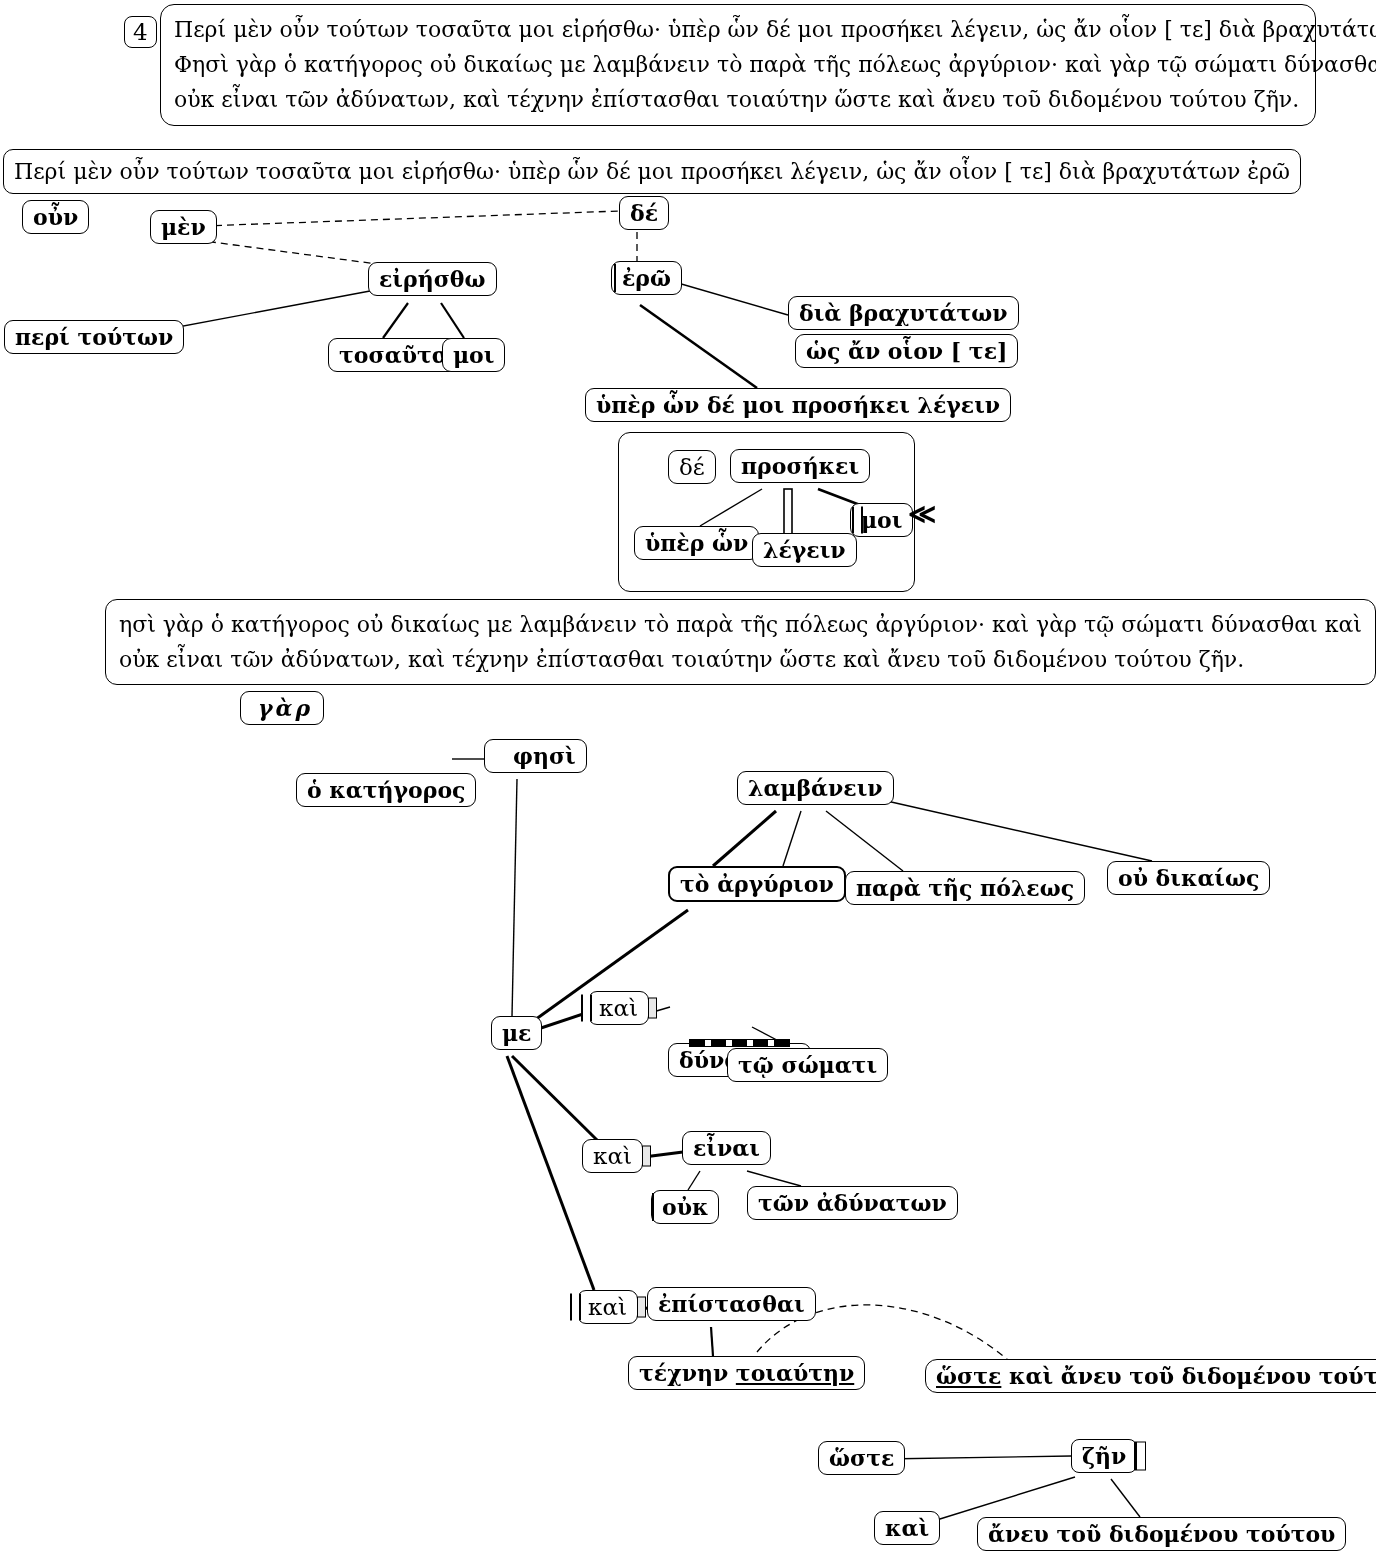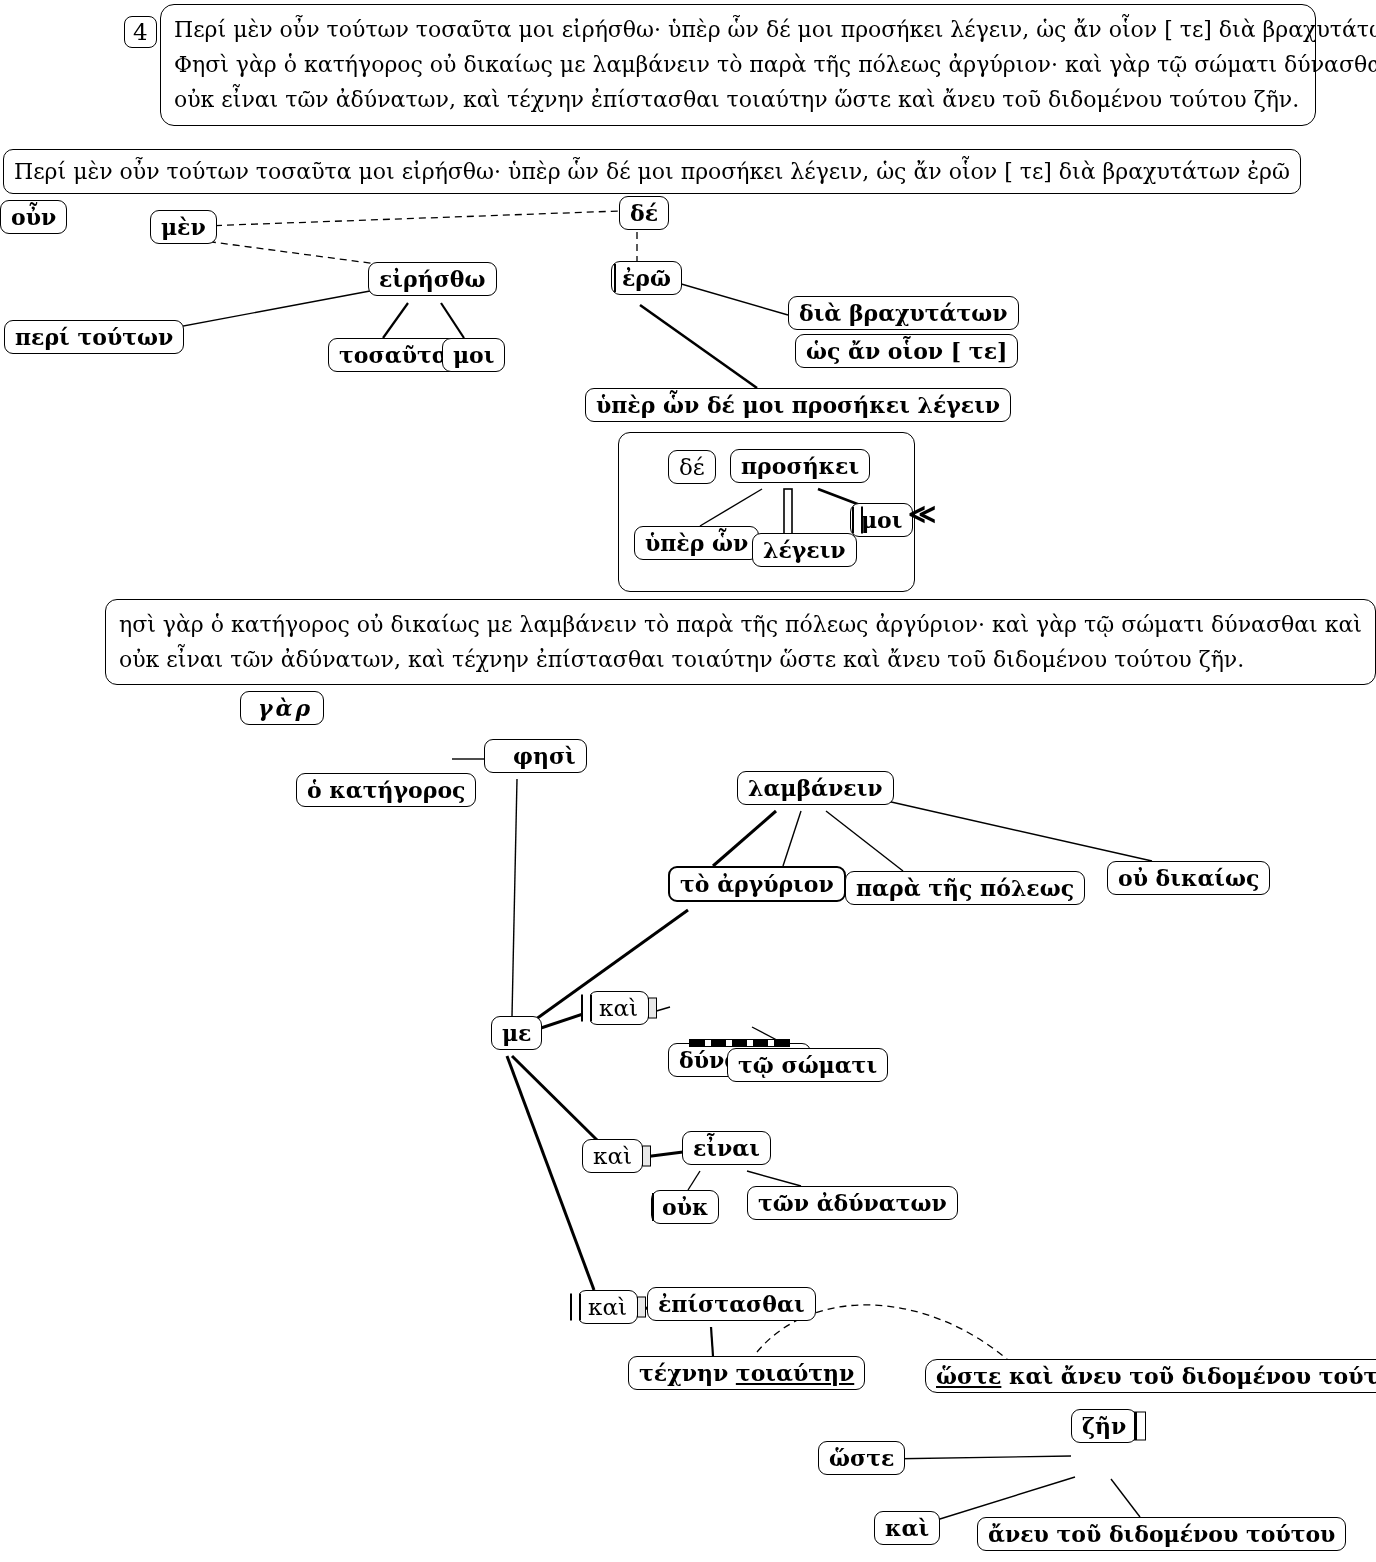--- a/index.html
+++ b/index.html
@@ -83,21 +83,21 @@
   <div class="tbox" style="left:160px;top:4px;width:1128px;">
     <div>Περί μὲν οὖν τούτων τοσαῦτα μοι εἰρήσθω· ὑπὲρ ὧν δέ μοι προσήκει λέγειν, ὡς ἄν οἷον [ τε] διὰ βραχυτάτων ἐρῶ.</div>
     <div>Φησὶ γὰρ ὁ κατήγορος οὐ δικαίως με λαμβάνειν τὸ παρὰ τῆς πόλεως  ἀργύριον· καὶ γὰρ τῷ σώματι δύνασθαι καὶ</div>
     <div>οὐκ εἶναι τῶν ἀδύνατων, καὶ τέχνην ἐπίστασθαι τοιαύτην ὥστε καὶ ἄνευ τοῦ διδομένου τούτου ζῆν.</div>
   </div>
 
   <div class="tbox" style="left:3px;top:149px;border-radius:10px;padding:4px 10px;">
     <span>Περί μὲν οὖν τούτων τοσαῦτα μοι εἰρήσθω· ὑπὲρ ὧν δέ μοι προσήκει λέγειν, ὡς ἄν οἷον [ τε] διὰ βραχυτάτων ἐρῶ</span>
   </div>
 
-  <div class="node" style="left:0;top:200px;">
+  <div class="node" style="left:22px;top:200px;">
     <span>οὖν</span>
   </div>
   <div class="node" style="left:150px;top:210px;">
     <span>μὲν</span>
   </div>
   <div class="node" style="left:619px;top:196px;">
     <span>δέ</span>
   </div>
   <div class="node" style="left:368px;top:262px;">
     <span>εἰρήσθω</span>
@@ -214,21 +214,21 @@
     <span class="u">τοιαύτην</span>
   </div>
   <div class="node" style="left:925px;top:1359px;border-radius:12px;">
     <span class="u">ὥστε</span>
     <span>καὶ ἄνευ τοῦ διδομένου τούτου ζῆν</span>
   </div>
 
   <div class="node" style="left:818px;top:1441px;">
     <span>ὥστε</span>
   </div>
-  <div class="node" style="left:1071px;top:1409px;">
+  <div class="node" style="left:1071px;top:1439px;border-radius:8px;">
     <span>ζῆν</span>
     <span class="dec nub-r-tall"></span>
   </div>
   <div class="node" style="left:874px;top:1511px;">
     <span>καὶ</span>
   </div>
   <div class="node" style="left:977px;top:1517px;">
     <span>ἄνευ τοῦ διδομένου τούτου</span>
   </div>
 

